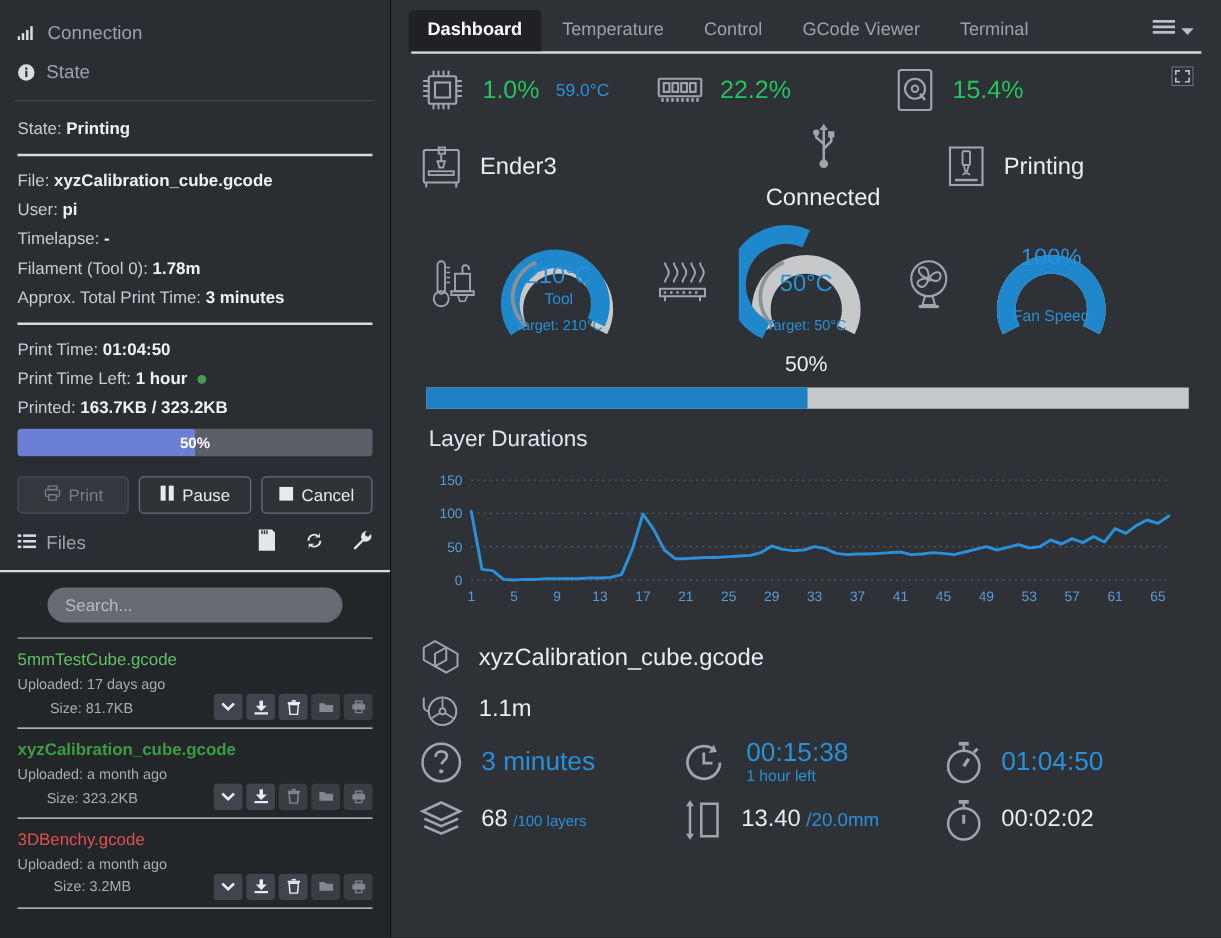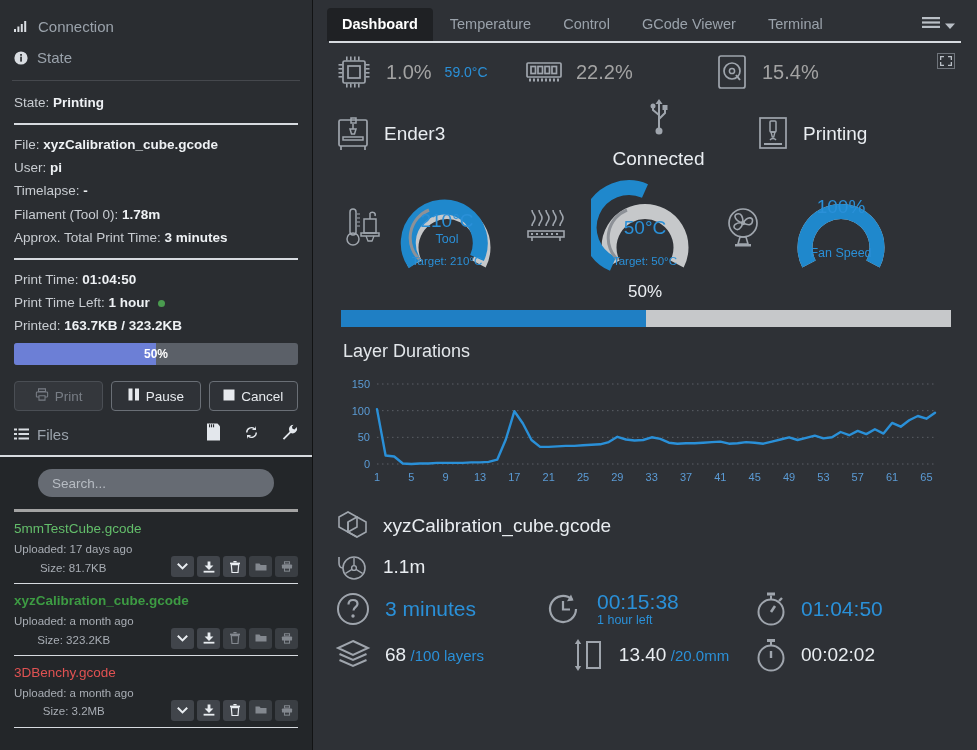--- a/index.html
+++ b/index.html
@@ -89,21 +89,21 @@
   .tabs { display: flex; align-items: center; padding: 8px 16px 0 14px; gap: 2px; }
   .tab {
     padding: 8px 15px 9px 15px; font-size: 14.5px; color: #9aa2ab; border-radius: 4px 4px 0 0;
   }
   .tab.active { color: #ffffff; background: #1f2124; font-weight: bold; }
   .tabs-right { margin-left: auto; display:flex; align-items:center; gap:5px; color:#b9bfc6; padding-right: 6px;}
   .tabs-hr { height: 2px; background: #d7dbe0; margin: 0 16px; }
 
   .stat-row { display: flex; align-items: center; padding: 10px 22px 0 22px; }
   .stat-cell { display: flex; align-items: center; gap: 13px; }
-  .stat-val { font-size: 20px; color: #a3a3a3; }
+  .stat-val { font-size: 20px; color: #22c55e; }
   .stat-sub { font-size: 14px; color: #2a90d8; }
   .ic { color: #9fa5ad; display: flex; align-items:center; }
 
   .gauges { display: flex; align-items: center; padding: 8px 16px 0 22px; }
   .gauge-wrap { position: relative; width: 108px; height: 100px; }
   .gauge-label {
     position: absolute; inset: 0; display:flex; flex-direction:column;
     align-items:center; justify-content:center; pointer-events:none;
   }
   .gauge-val { color: #2a90d8; font-size: 19px; }
@@ -276,21 +276,21 @@
         </span>
       </div>
     </div>
     <div class="files-hr"></div>
 
     <div class="files-body">
       <div class="search-wrap">
         <input class="search-input" placeholder="Search..." style="">
       </div>
 
-      <div class="file-item" style="border-top:3px solid #a3a3a3; margin-top:12px;">
+      <div class="file-item" style="border-top:1px solid #a3a3a3; margin-top:12px;">
         <div class="file-name green">5mmTestCube.gcode</div>
         <div class="file-row2">
           <div>
             <div class="file-meta">Uploaded: 17 days ago</div>
             <div class="file-meta">Size: 81.7KB</div>
           </div>
           <div class="file-actions">
             <div class="fa-btn">
                 <svg width="11" height="7" viewBox="0 0 11 7">
                   <path d="M0.8 0.8L5.5 5.4 10.2 0.8" stroke="currentColor" stroke-width="2" fill="none"></path>
@@ -758,24 +758,24 @@
       <div class="info-cell" style="width:210px;">
         <span class="ic">
           <svg width="36" height="32" viewBox="0 0 36 32">
               <path d="M18 2l15 7-15 7-15-7z" fill="none" stroke="#9fa5ad" stroke-width="2"></path>
               <path d="M4.5 15L18 21l13.5-6" fill="none" stroke="#9fa5ad" stroke-width="2"></path>
               <path d="M4.5 21L18 27l13.5-6" fill="none" stroke="#9fa5ad" stroke-width="2"></path>
             </svg>
         </span>
         <span>
           <span class="info-big">68</span>
-          <span class="blue" style="font-size:15px;">/100 layers</span>
-        </span>
-      </div>
-      <div class="info-cell" style="width:210px;justify-content:center;">
+          <span class="blue" style="font-size:12px;">/100 layers</span>
+        </span>
+      </div>
+      <div class="info-cell" style="width:210px;">
         <span class="ic">
           <svg width="34" height="36" viewBox="0 0 34 36">
               <path d="M7 6v24" stroke="#9fa5ad" stroke-width="2"></path>
               <path d="M7 2l-3.2 5h6.4z" fill="#9fa5ad"></path>
               <path d="M7 34l-3.2-5h6.4z" fill="#9fa5ad"></path>
               <rect x="16" y="5" width="13" height="26" fill="none" stroke="#9fa5ad" stroke-width="2"></rect>
             </svg>
         </span>
         <span>
           <span class="info-big">13.40</span>

